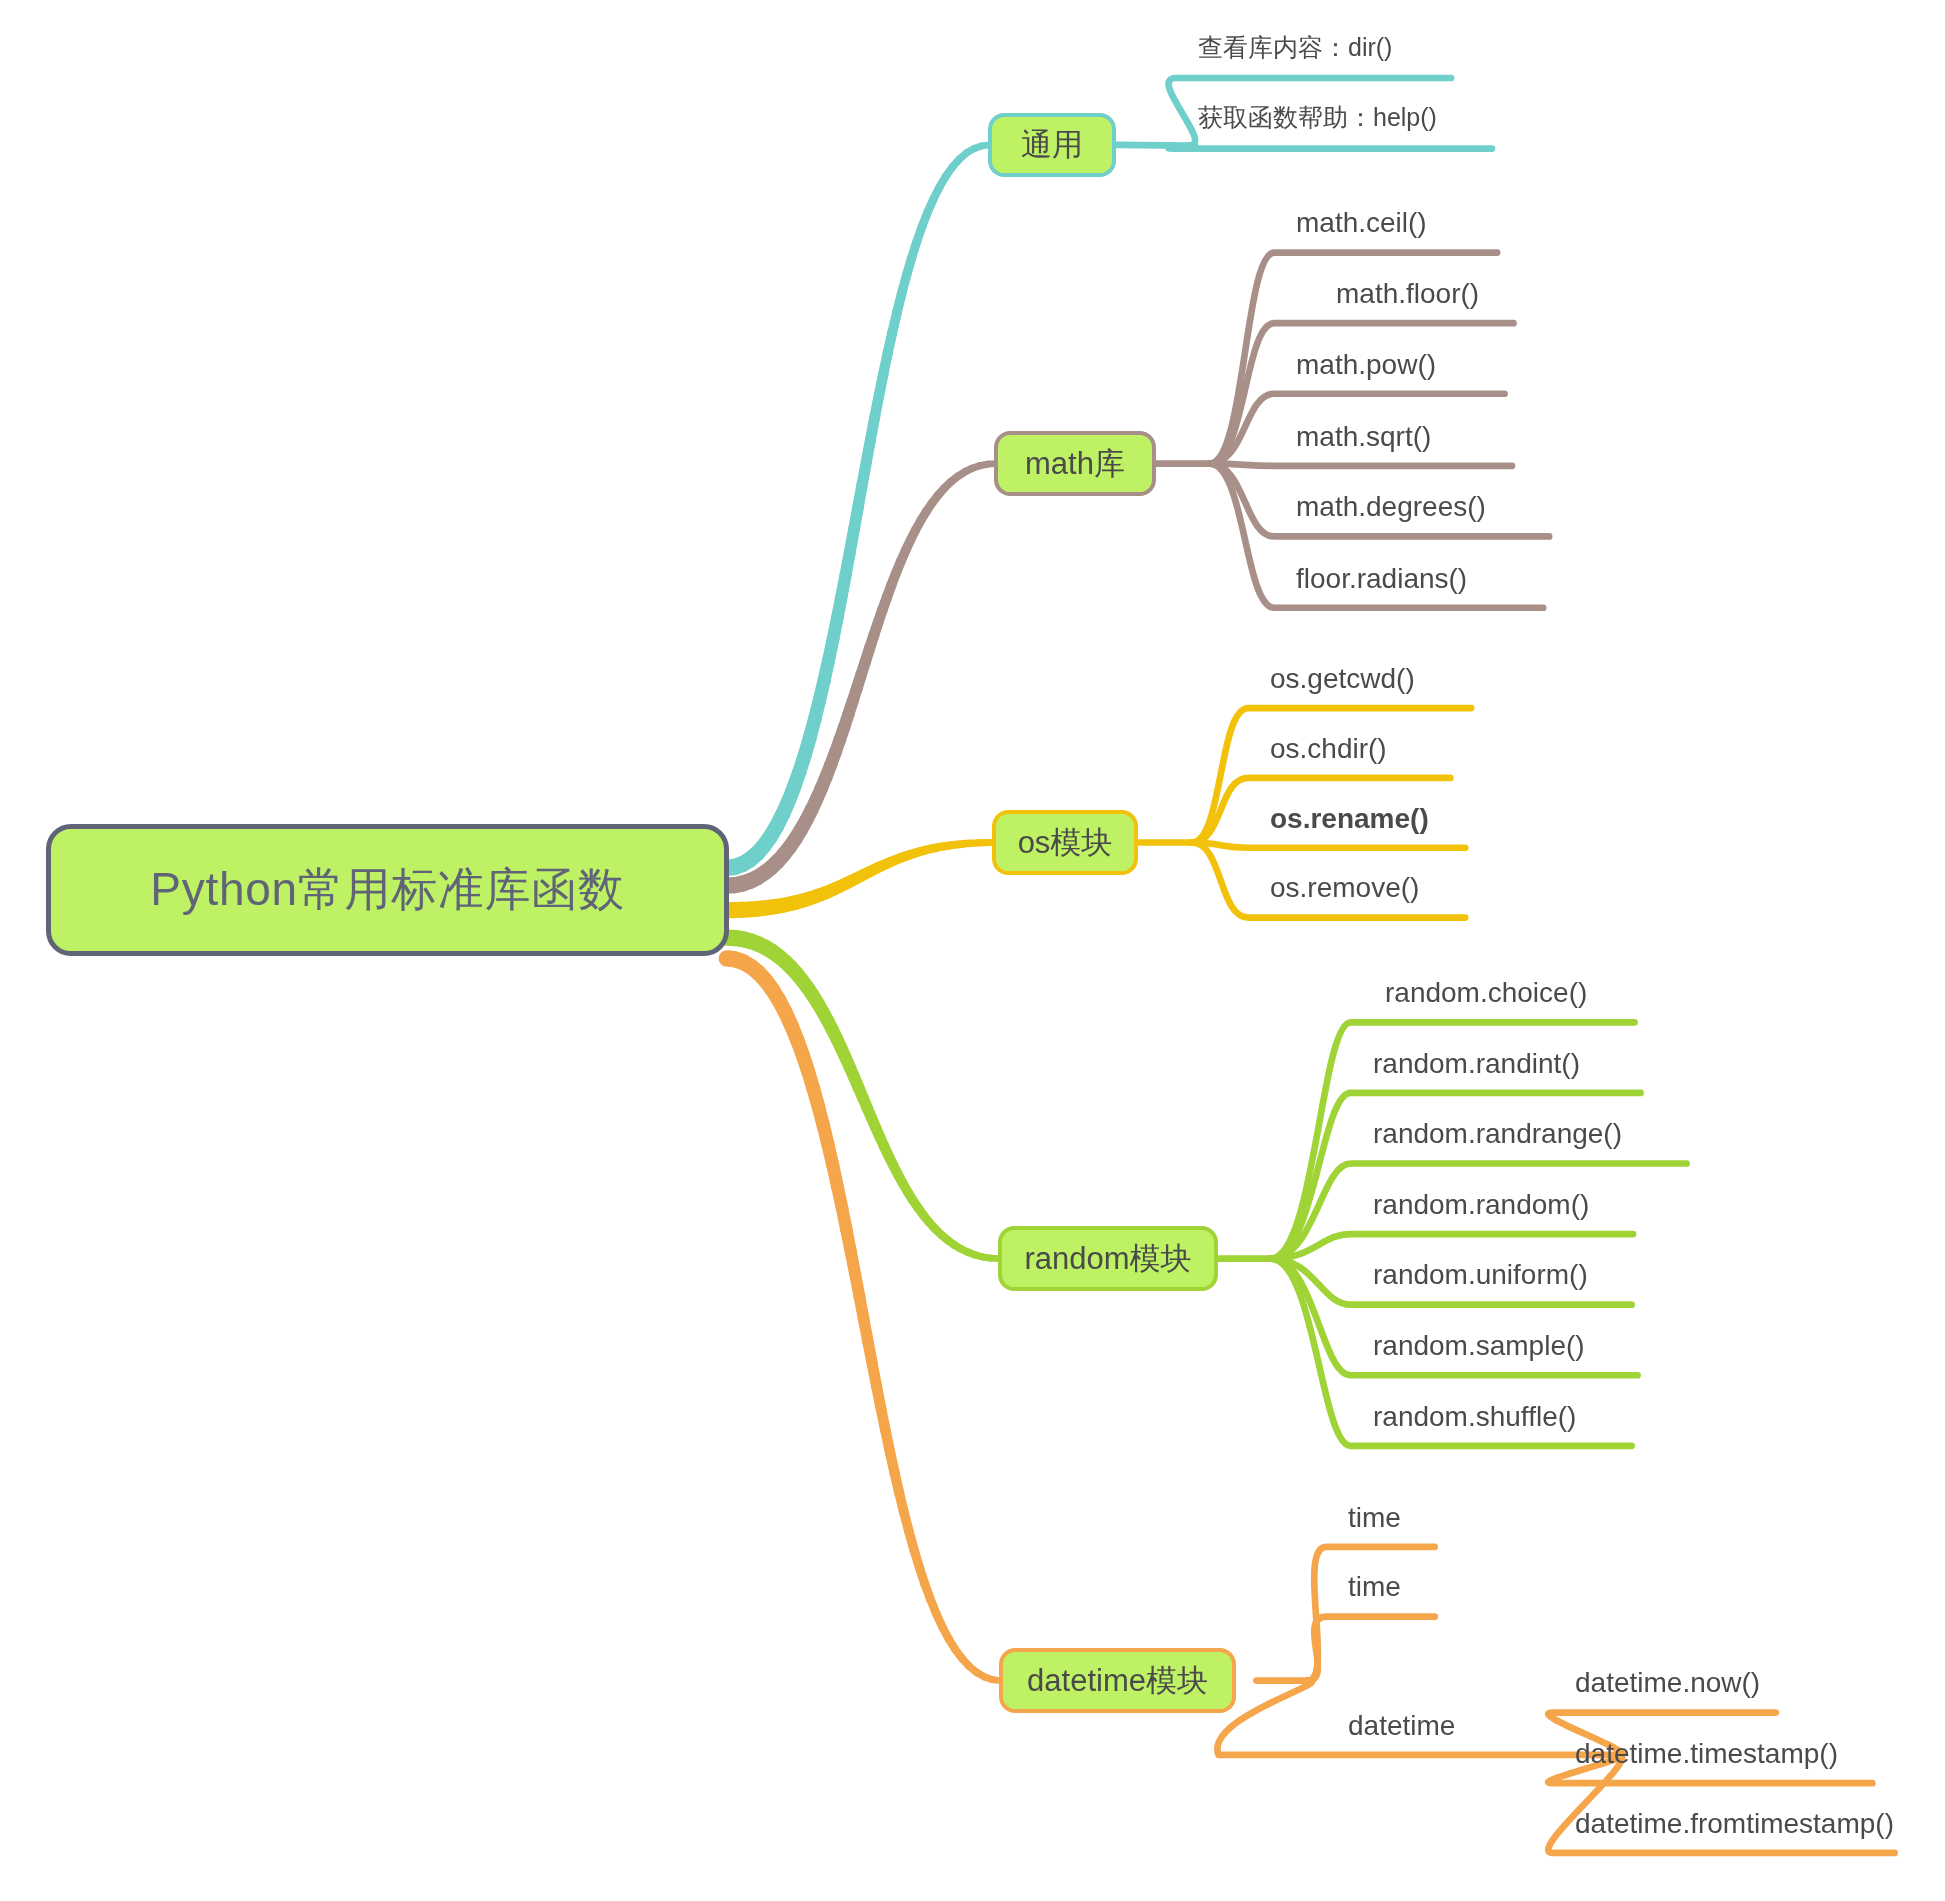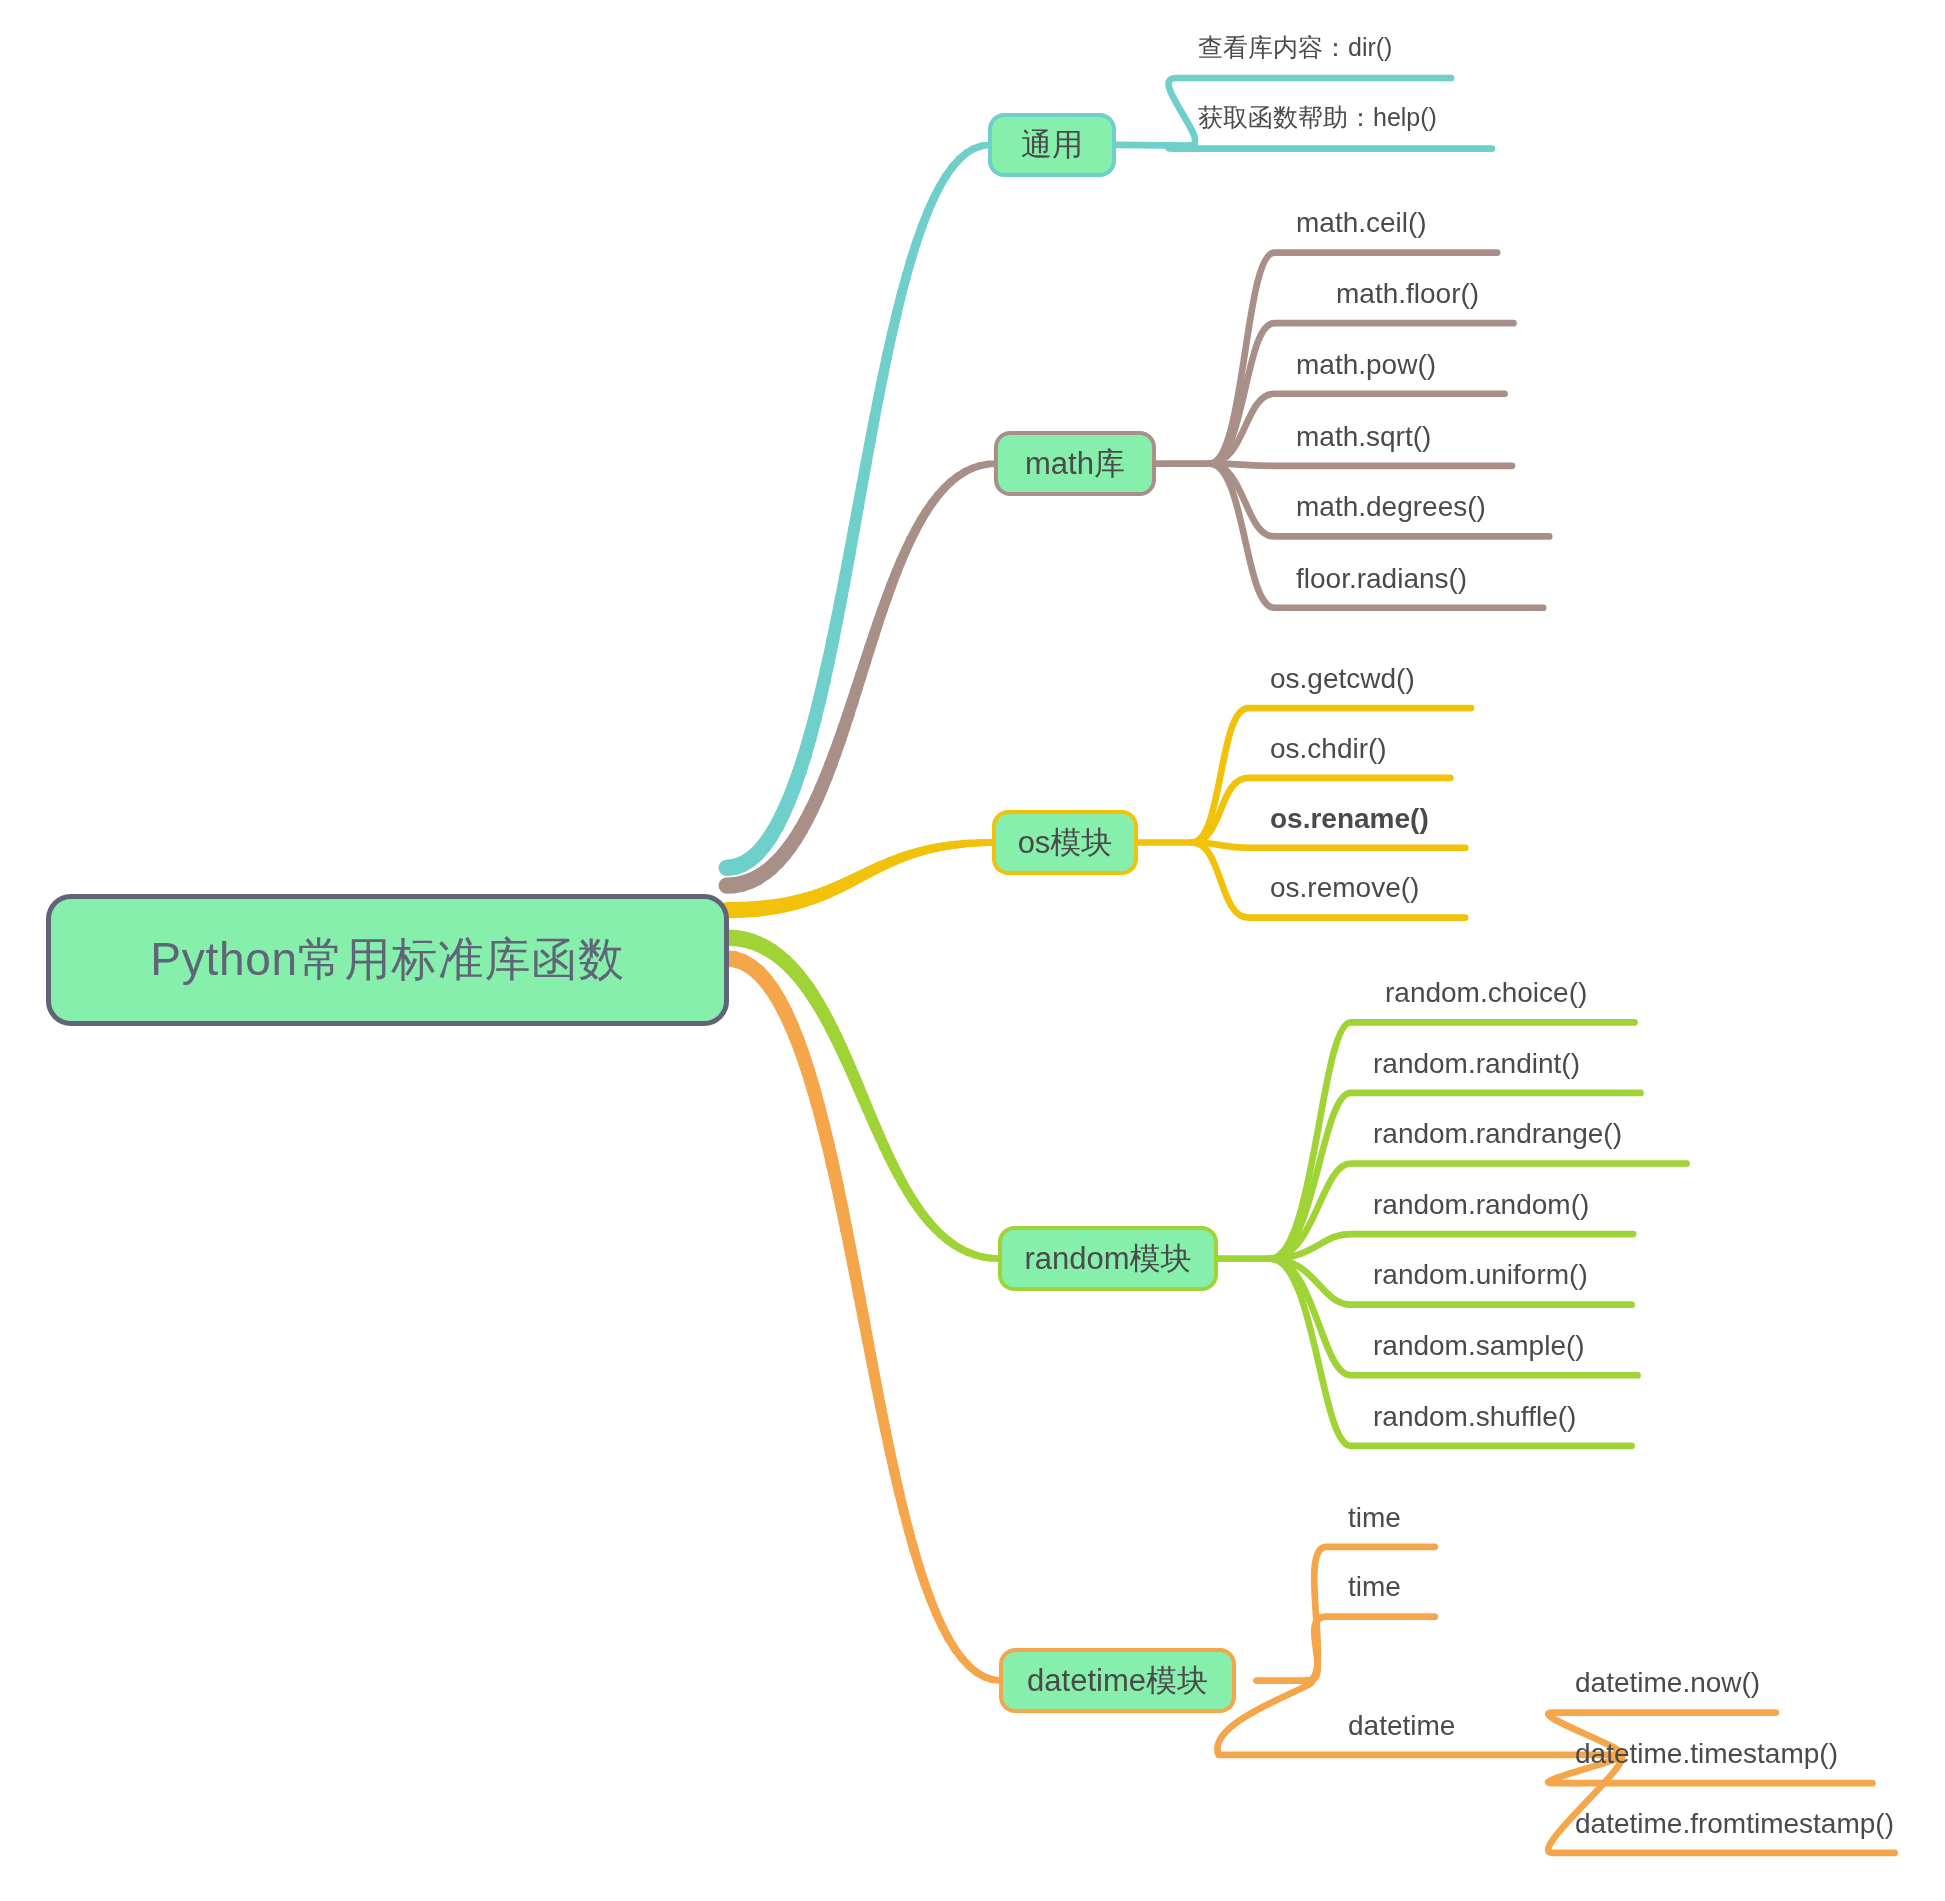--- a/index.html
+++ b/index.html
@@ -6,21 +6,21 @@
   body{
     width:1946px;height:1902px;
     font-family:"Liberation Sans","DejaVu Sans",sans-serif;
     overflow:hidden;
   }
   #mindmap{position:relative;width:1946px;height:1902px;background:#fff;}
   svg.layer{position:absolute;left:0;top:0;width:1946px;height:1902px;pointer-events:none;}
   .node-box{
     position:absolute;
     box-sizing:border-box;
-    background:#86efac;
+    background:#bef264;
     border-style:solid;
     display:flex;align-items:center;justify-content:center;
     white-space:nowrap;
     color:#4a4a4a;
   }
   .root-box{
     border-width:5.2px;border-radius:25px;
     font-size:46px;letter-spacing:0.7px;
   }
   .branch-box{
@@ -346,18 +346,18 @@
       <div class="leaf-text" style="left: 1373px; top: 1403px;">random.shuffle()</div>
       <div class="node-box branch-box" style="left: 999px; top: 1648px; width: 237px; height: 65px; border-color: rgb(245, 165, 74);">
         <span>datetime模块</span>
       </div>
       <div class="leaf-text" style="left: 1348px; top: 1504px;">time</div>
       <div class="leaf-text" style="left: 1348px; top: 1573px;">time</div>
       <div class="leaf-text" style="left: 1348px; top: 1712px;">datetime</div>
       <div class="leaf-text" style="left: 1575px; top: 1669px;">datetime.now()</div>
       <div class="leaf-text" style="left: 1575px; top: 1740px;">datetime.timestamp()</div>
       <div class="leaf-text" style="left: 1575px; top: 1810px;">datetime.fromtimestamp()</div>
-      <div class="node-box root-box" style="left: 46px; top: 894px; width: 683px; height: 132px; border-color: rgb(95, 100, 119); color: rgb(95, 100, 119);">
+      <div class="node-box root-box" style="left: 46px; top: 824px; width: 683px; height: 132px; border-color: rgb(95, 100, 119); color: rgb(95, 100, 119);">
         <span>Python常用标准库函数</span>
       </div>
     </div>
 </div>
 
 
 </body></html>

